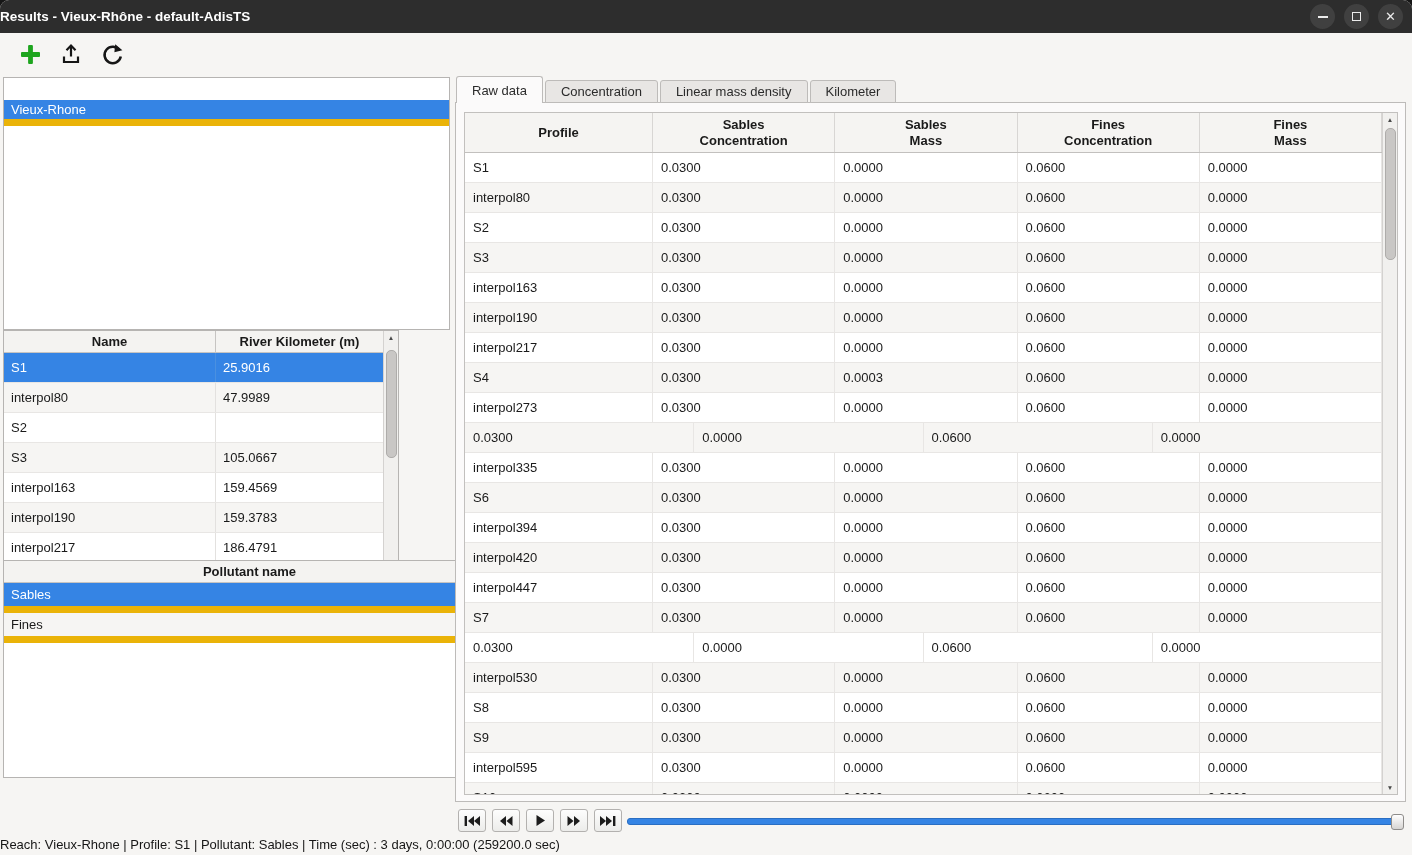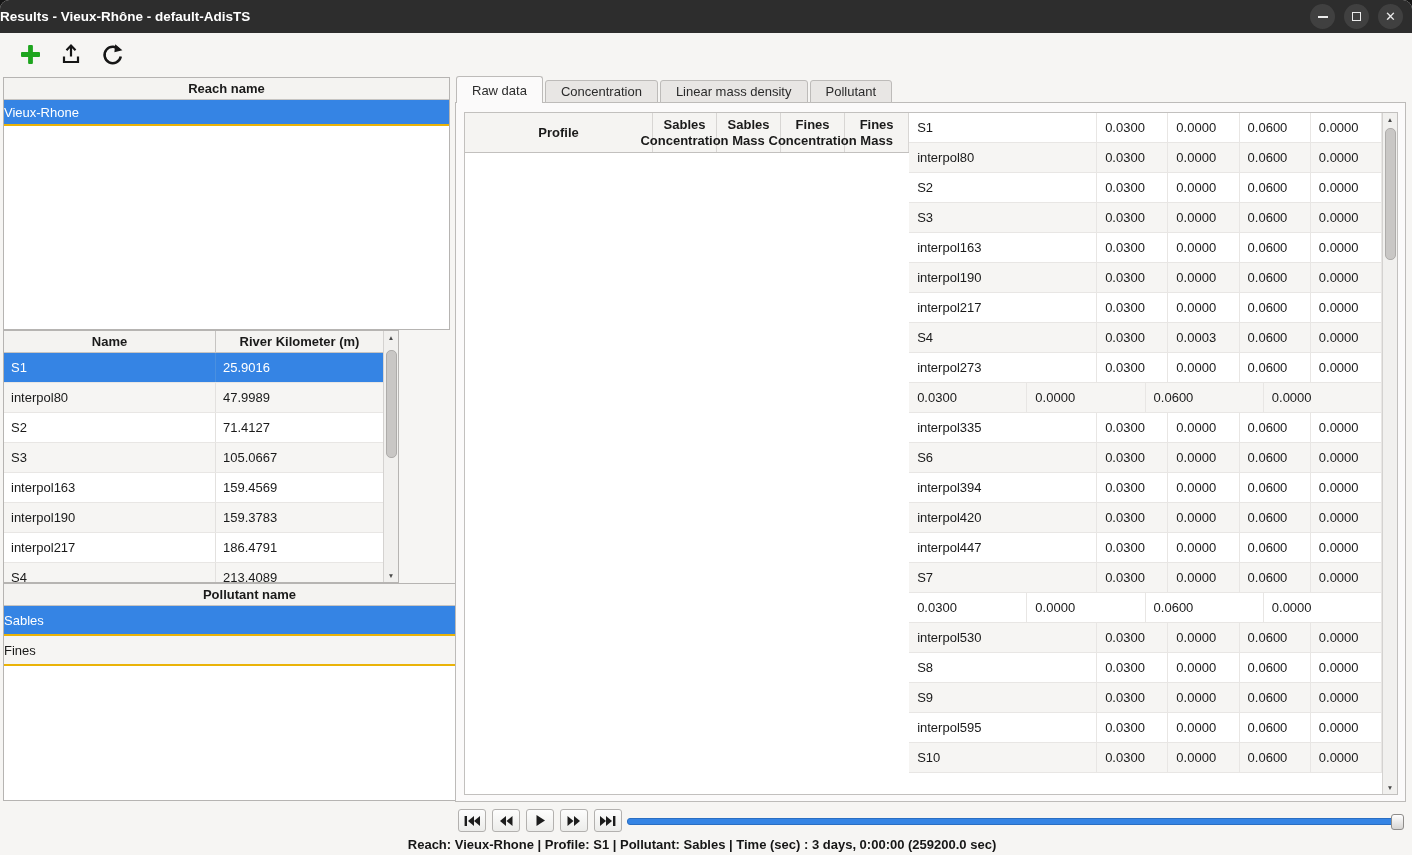--- a/index.html
+++ b/index.html
@@ -18,24 +18,24 @@
   .glyph-close{font-size:13px;line-height:1}
 
   
   .toolbar{position:absolute;top:33px;left:0;height:42px;display:flex;align-items:center;gap:11px;padding-left:15px}
   .tool-btn{width:30px;height:30px;display:flex;align-items:center;justify-content:center;cursor:pointer}
 
   
   .panel-box{position:absolute;background:#ffffff;border:1px solid #b6b4b2}
   .reach-box{left:3px;top:77px;width:447px;height:253px}
   .profiles-box{left:3px;top:330px;width:396px;height:253px}
-  .pollutant-box{left:3px;top:583px;width:493px;height:218px}
+  .pollutant-box{left:3px;top:560px;width:493px;height:218px}
   .box-header{height:22px;background:#f4f3f1;border-bottom:1px solid #c6c4c2;display:flex;align-items:center;justify-content:center;font-weight:bold}
   .list-area{position:absolute;top:22px;left:0;right:0;bottom:0;background:#fff;overflow:hidden}
-  .lrow{height:26px;display:flex;align-items:center;background:#fff;border-bottom:2px solid #eab308;cursor:pointer}
+  .lrow{height:26px;display:flex;align-items:center;padding-left:7px;background:#fff;border-bottom:7px solid #eab308;cursor:pointer}
   .lrow.tall{height:30px}
   .lrow.alt{background:#f6f5f3}
   .lrow.selected{background:#3584e4;color:#fff}
 
   .profiles-inner{position:absolute;left:0;top:0;right:15px;bottom:0;overflow:hidden}
   .phead{height:22px;display:flex;background:#f4f3f1;border-bottom:1px solid #c6c4c2;font-weight:bold}
   .phcell{display:flex;align-items:center;justify-content:center}
   .pc-name{width:212px;border-right:1px solid #c6c4c2}
   .pc-rk{flex:1}
   .prow{display:flex;height:30px;background:#fff;border-bottom:1px solid #e8e6e4;cursor:pointer}
@@ -54,39 +54,39 @@
   .sb-thumb{position:absolute;left:1.5px;right:1.5px;background:#c9c7c5;border:1px solid #aeacaa;border-radius:5px;cursor:pointer}
   .thumb-left{top:6px;height:108px}
   .thumb-right{top:2px;height:132px}
 
   
   .tab-bar{position:absolute;left:456px;top:77px;height:26px;display:flex;align-items:flex-end;z-index:3}
   .tab{height:23px;padding:0 15px;display:flex;align-items:center;background:#e8e6e4;border:1px solid #bdbbb9;border-radius:3px 3px 0 0;margin-right:2px;color:#2b2b2b;cursor:pointer;white-space:nowrap}
   .tab.active{height:27px;background:#fbfafa;border-bottom:none;z-index:4}
   .pane{position:absolute;left:455px;top:102px;width:951px;height:700px;border:1px solid #bdbbb9;background:#fbfafa}
   .table-widget{position:absolute;left:8px;top:9px;right:7px;bottom:6px;border:1px solid #c2c0be;background:#fff;display:flex;overflow:hidden}
-  .table-main{flex:1;display:flex;flex-direction:row;min-width:0}
+  .table-main{flex:1;display:flex;flex-direction:column;min-width:0}
   .raw-header{height:40px;display:flex;background:#f5f4f2;border-bottom:1px solid #c2c0be}
   .hcell{display:flex;flex-direction:column;align-items:center;justify-content:center;font-weight:bold;border-right:1px solid #d8d6d4;line-height:16px;cursor:pointer}
   .col-profile{width:188px;flex:none}
   .col-num{flex:1;min-width:0}
   .raw-body{flex:1;overflow:hidden}
   .trow{display:flex;height:30px;border-bottom:1px solid #e8e6e4;background:#fff}
   .trow.alt{background:#f6f5f3}
   .tcell{display:flex;align-items:center;padding-left:8px;border-right:1px solid #e8e6e4;overflow:hidden;white-space:nowrap}
 
   
   .player{position:absolute;left:458px;top:809px;display:flex;gap:6px}
   .pbtn{width:28px;height:23px;border:1px solid #b3b1af;border-radius:3px;background:linear-gradient(#fdfdfd,#ececea);display:flex;align-items:center;justify-content:center;cursor:pointer}
   .slider{position:absolute;left:627px;top:813px;width:776px;height:18px}
   .slider-track{position:absolute;top:5px;left:0;right:0;height:7px;border-radius:3px;background:#3584e4;border:1px solid #2a6ec2}
   .slider-handle{position:absolute;right:-1px;top:1px;width:13px;height:16px;background:linear-gradient(#ffffff,#d6d4d2);border:1px solid #8e8c8a;border-radius:3px;cursor:pointer}
 
   
-  .statusbar{position:absolute;left:0;right:0;bottom:0;height:22px;display:flex;align-items:center;justify-content:center;padding-right:8px;font-weight:bold;color:#161616}
+  .statusbar{position:absolute;left:0;right:0;bottom:0;height:22px;display:flex;align-items:center;justify-content:flex-start;padding-right:8px;font-weight:normal;color:#161616}
 </style>
 </head>
 <body>
 
 <div class="window">
 
   <div class="titlebar">
     <div class="title">Results - Vieux-Rhône - default-AdisTS</div>
     <div class="win-controls">
       <div class="win-btn">
@@ -117,21 +117,20 @@
     </div>
     <div class="tool-btn">
       <svg width="23" height="23" viewBox="0 0 23 23">
           <path d="M18.6 7.4 A8.2 8.2 0 1 0 19.8 13.6" fill="none" stroke="#161616" stroke-width="2.5"></path>
           <polygon points="14.2,1.2 21.4,7.2 13.4,9.2" fill="#161616"></polygon>
         </svg>
     </div>
   </div>
 
   <div class="panel-box reach-box">
-    <div class="box-header">Reach name</div>
     <div class="list-area">
         <div class="lrow selected">Vieux-Rhone</div>
       </div>
   </div>
 
   <div class="panel-box profiles-box">
     <div class="profiles-inner">
       <div class="phead">
         <div class="phcell pc-name">Name</div>
         <div class="phcell pc-rk">River Kilometer (m)</div>
@@ -140,21 +139,20 @@
           <div class="prow selected">
             <div class="pcell pc1">S1</div>
             <div class="pcell pc2">25.9016</div>
           </div>
           <div class="prow alt">
             <div class="pcell pc1">interpol80</div>
             <div class="pcell pc2">47.9989</div>
           </div>
           <div class="prow">
             <div class="pcell pc1">S2</div>
-            <div class="pcell pc2">71.4127</div>
           </div>
           <div class="prow alt">
             <div class="pcell pc1">S3</div>
             <div class="pcell pc2">105.0667</div>
           </div>
           <div class="prow">
             <div class="pcell pc1">interpol163</div>
             <div class="pcell pc2">159.4569</div>
           </div>
           <div class="prow alt">
@@ -185,21 +183,21 @@
     <div class="list-area">
         <div class="lrow tall selected">Sables</div>
         <div class="lrow tall alt">Fines</div>
       </div>
   </div>
 
   <div class="tab-bar">
       <div class="tab active">Raw data</div>
       <div class="tab">Concentration</div>
       <div class="tab">Linear mass density</div>
-      <div class="tab">Pollutant</div>
+      <div class="tab">Kilometer</div>
     </div>
 
   <div class="pane">
     <div class="table-widget">
       <div class="table-main">
         <div class="raw-header">
             <div class="hcell col-profile">
               <div class="hl">Profile</div>
             </div>
             <div class="hcell col-num">

